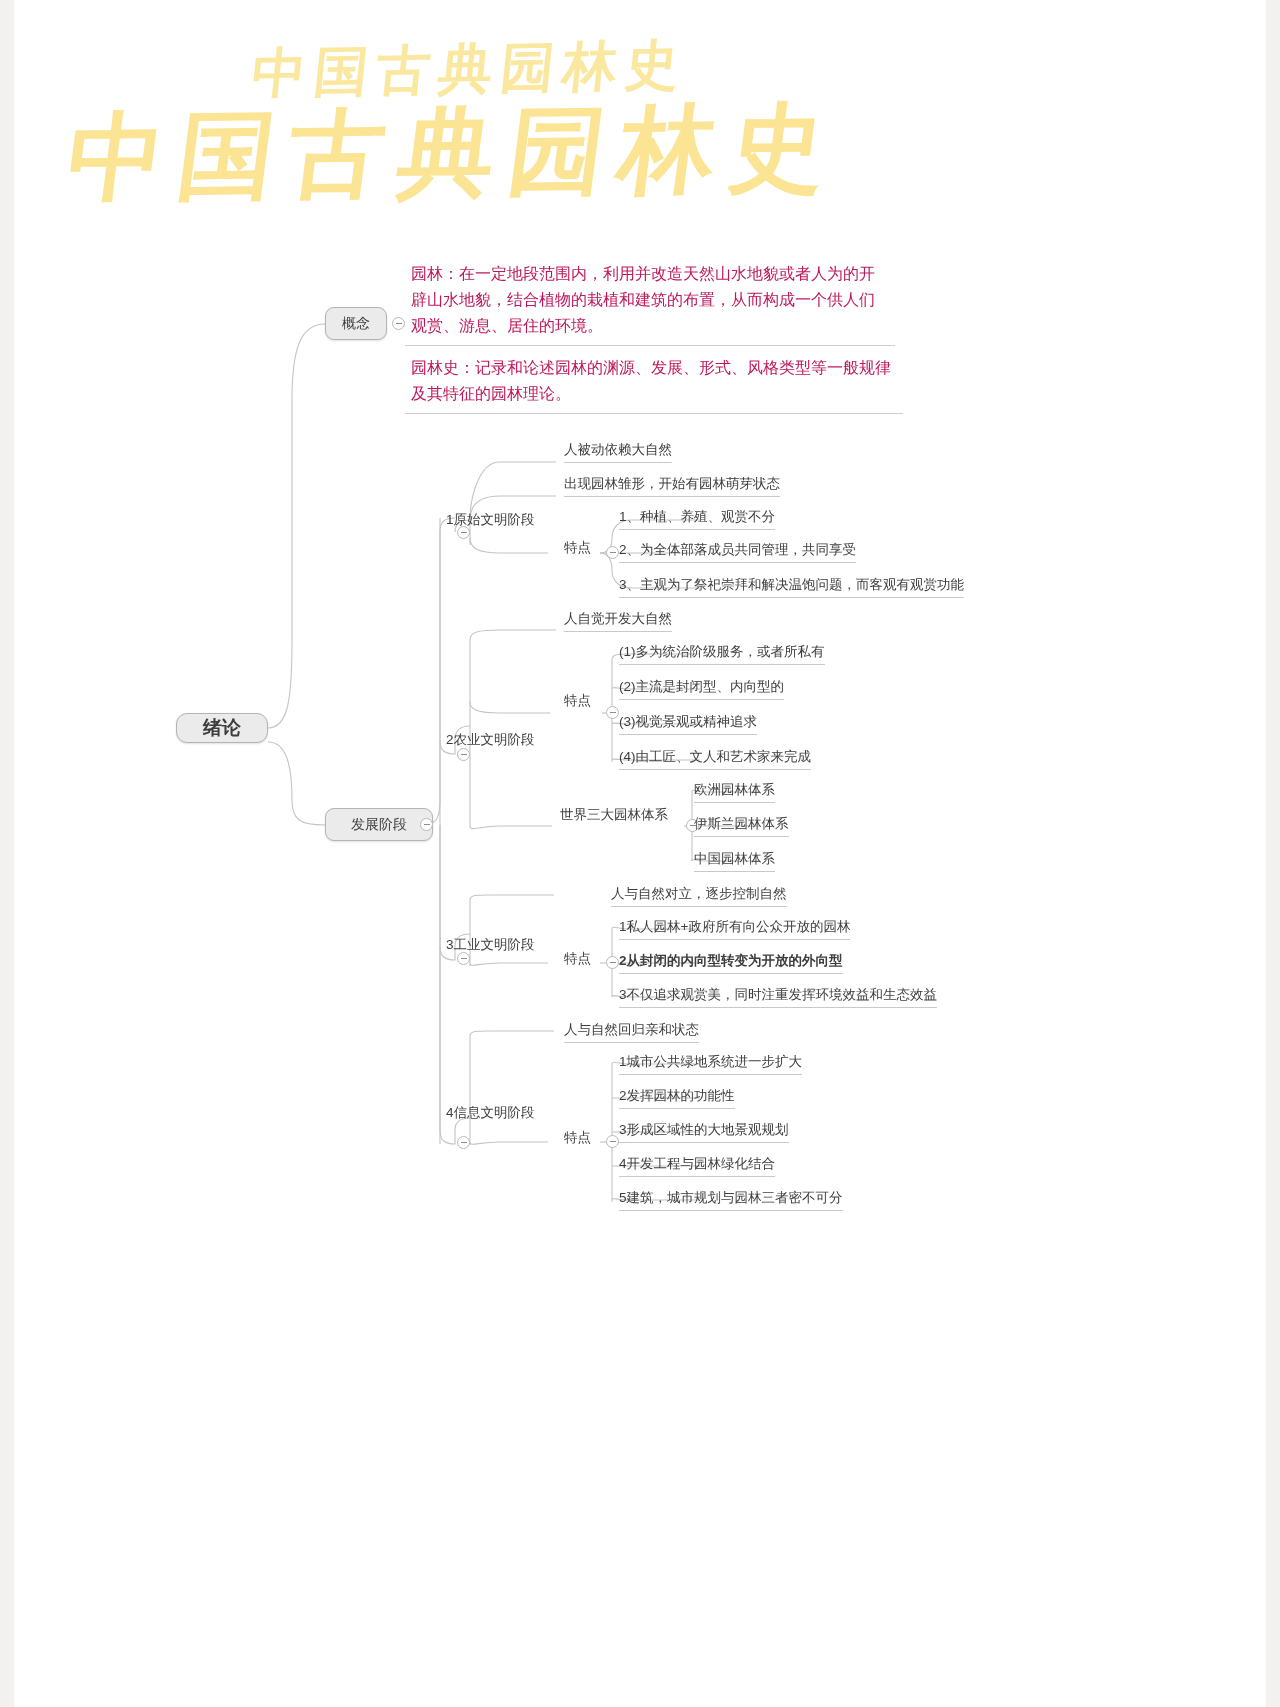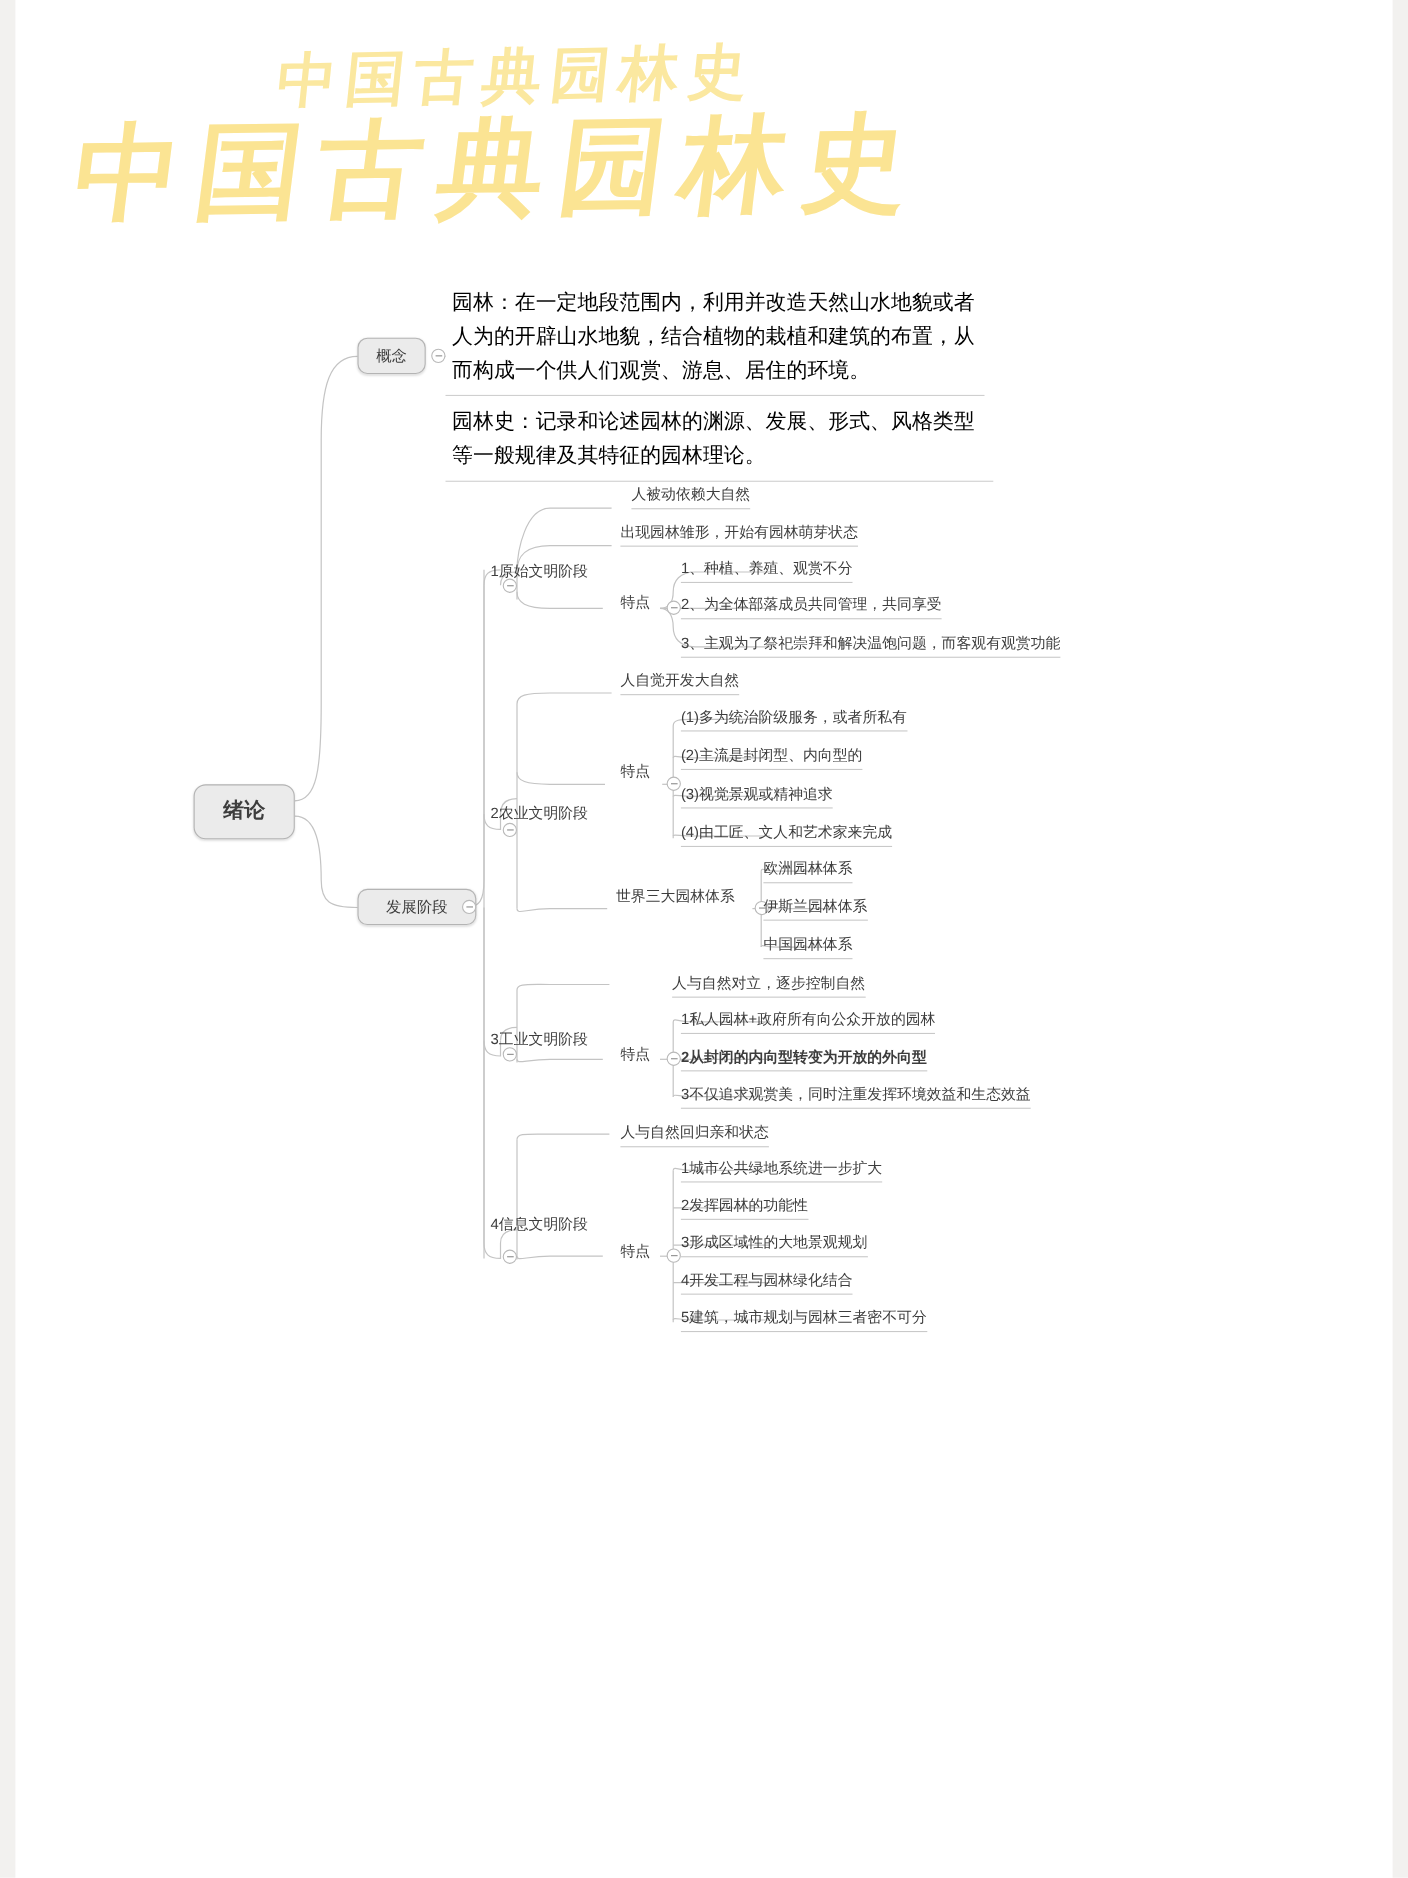--- a/index.html
+++ b/index.html
@@ -88,21 +88,21 @@
     border: 1px solid #b4b4b4;
     border-radius: 9px;
     box-shadow: 0 1px 2px rgba(0,0,0,0.12);
     text-align: center;
     display: flex;
     align-items: center;
     justify-content: center;
   }
   #node-root {
     left: 176px; top: 713px;
-    width: 92px; height: 50px;
+    width: 92px; height: 30px;
     font-size: 19px;
     font-weight: 700;
     border-radius: 11px;
   }
   #node-gainian {
     left: 325px; top: 307px;
     width: 62px; height: 33px;
     font-size: 14px;
   }
   #node-fazhan {
@@ -121,23 +121,23 @@
   }
   .leaf.u { border-bottom: 1px solid #c9c9c9; }
 
   
   #concept-panel {
     position: absolute;
     left: 405px; top: 256px;
     width: 505px;
   }
   #concept-panel .crow {
-    font-size: 19px;
+    font-size: 16px;
     line-height: 1.62;
-    color: #000000;
+    color: #be185d;
     padding: 5px 6px 6px 6px;
     border-bottom: 1px solid #cfcfcf;
   }
   #concept-panel .crow.framed {
     border: 1px solid #cfcfcf;
     border-radius: 7px;
     background: #ffffff;
   }
 
   
@@ -263,21 +263,21 @@
     </div>
 
     <div class="node boxnode" id="node-fazhan">
       <span>发展阶段</span>
     </div>
     <div class="toggle" style="left:420px; top:818px;"></div>
 
     <div class="leaf stage-label" style="left:446px; top:511px;">1原始文明阶段</div>
     <div class="toggle" style="left:457px; top:526px;"></div>
 
-    <div class="leaf u" style="left:564px; top:441px;margin-left:10px;">人被动依赖大自然</div>
+    <div class="leaf u" style="left:564px; top:441px;">人被动依赖大自然</div>
     <div class="leaf u" style="left:564px; top:475px;">出现园林雏形，开始有园林萌芽状态</div>
 
     <div class="leaf feat-label" style="left:564px; top:539px;">特点</div>
     <div class="toggle" style="left:606px; top:546px;"></div>
 
     <div class="leaf u" style="left:619px; top:508px;">1、种植、养殖、观赏不分</div>
     <div class="leaf u" style="left:619px; top:541px;text-align:center;">2、为全体部落成员共同管理，共同享受</div>
     <div class="leaf u" style="left:619px; top:576px;">3、主观为了祭祀崇拜和解决温饱问题，而客观有观赏功能</div>
 
     <div class="leaf stage-label" style="left:446px; top:731px;">2农业文明阶段</div>

